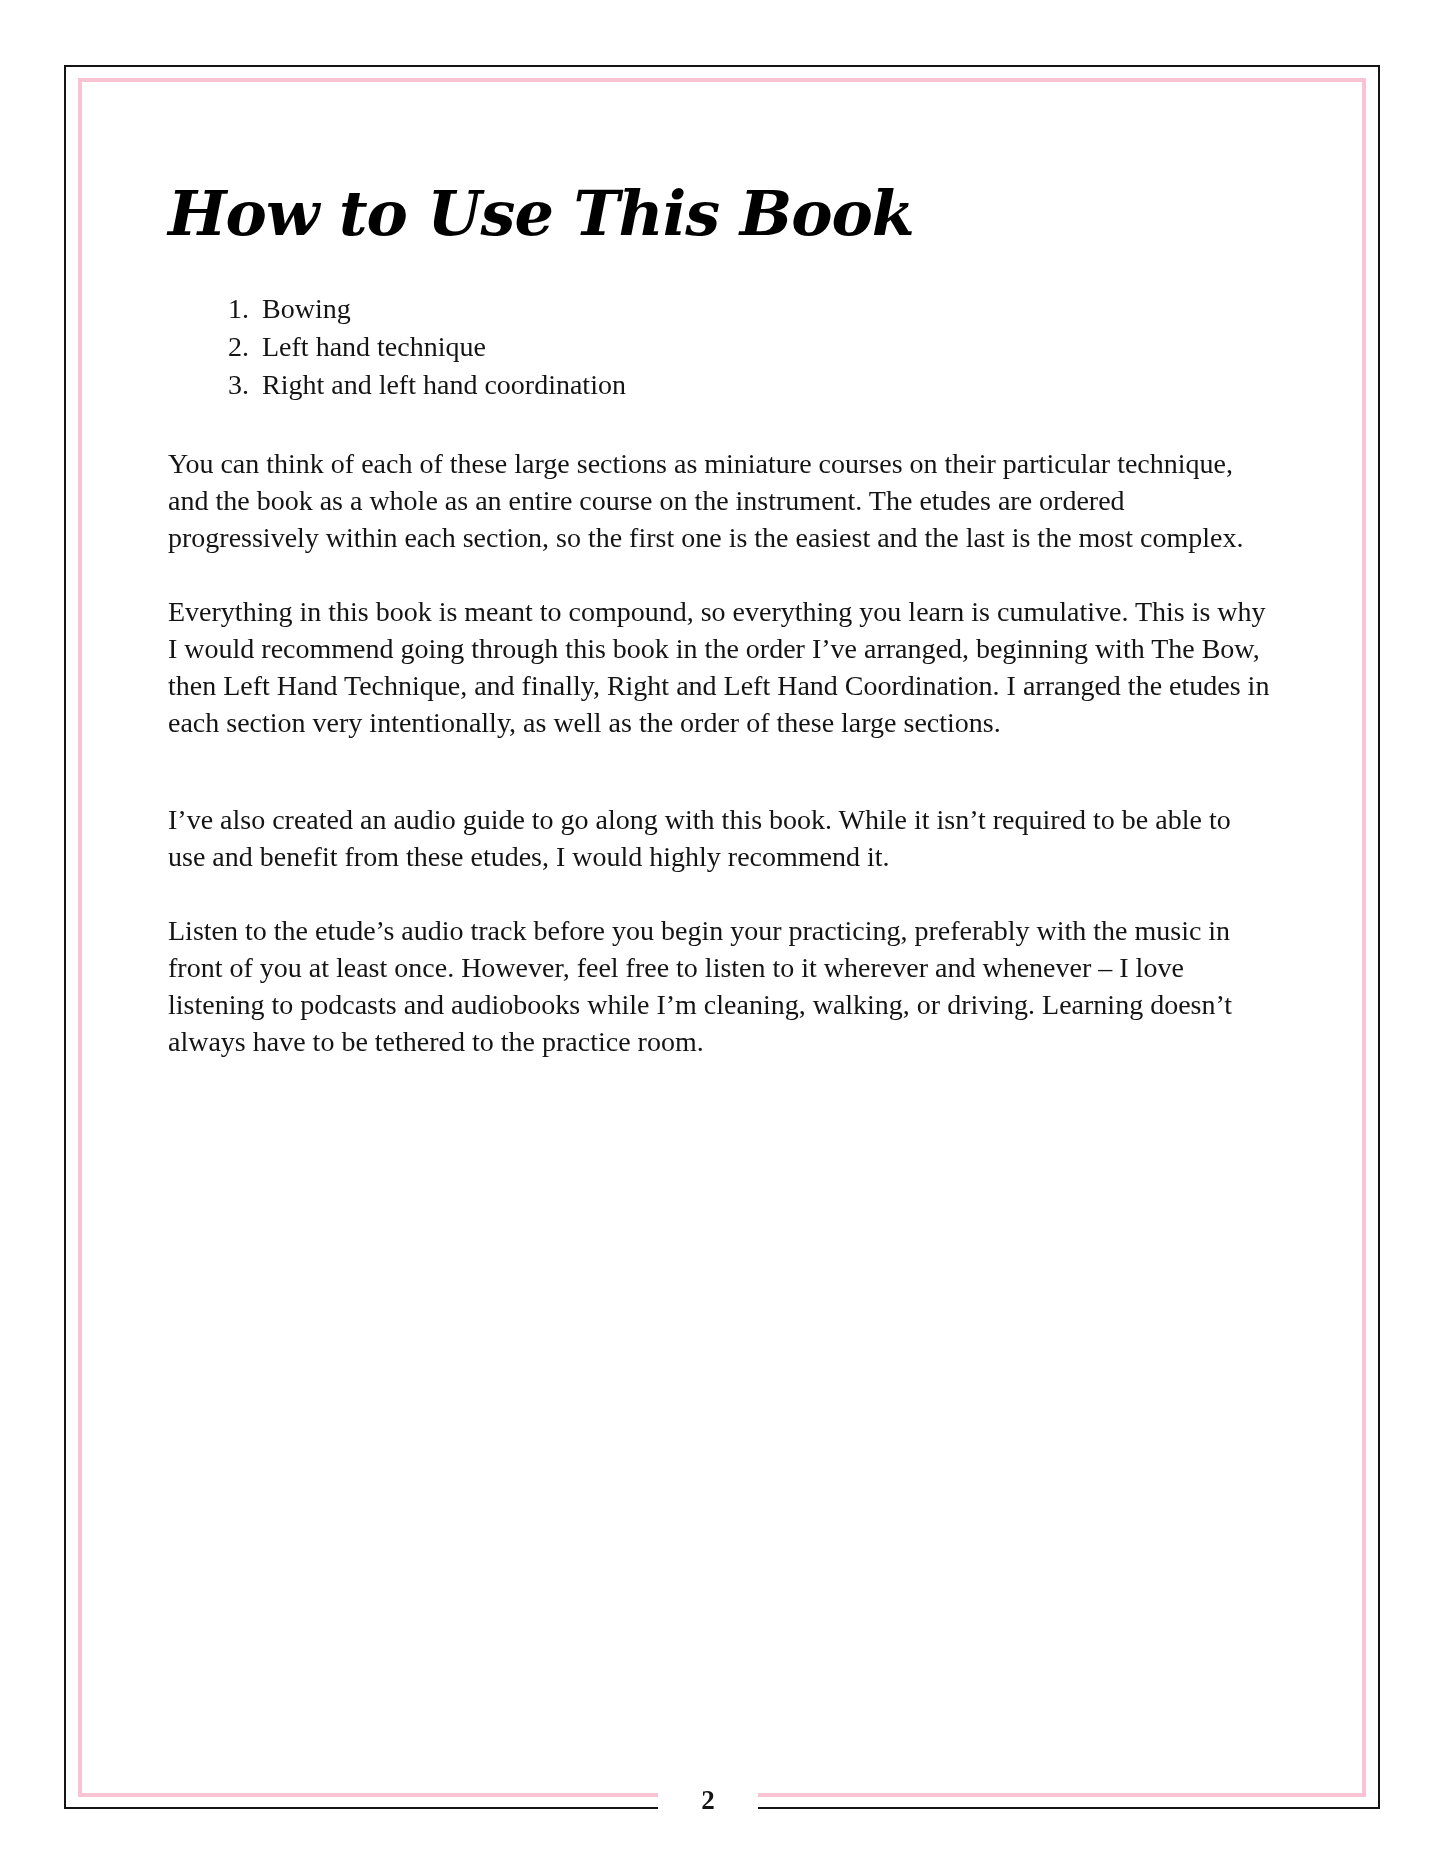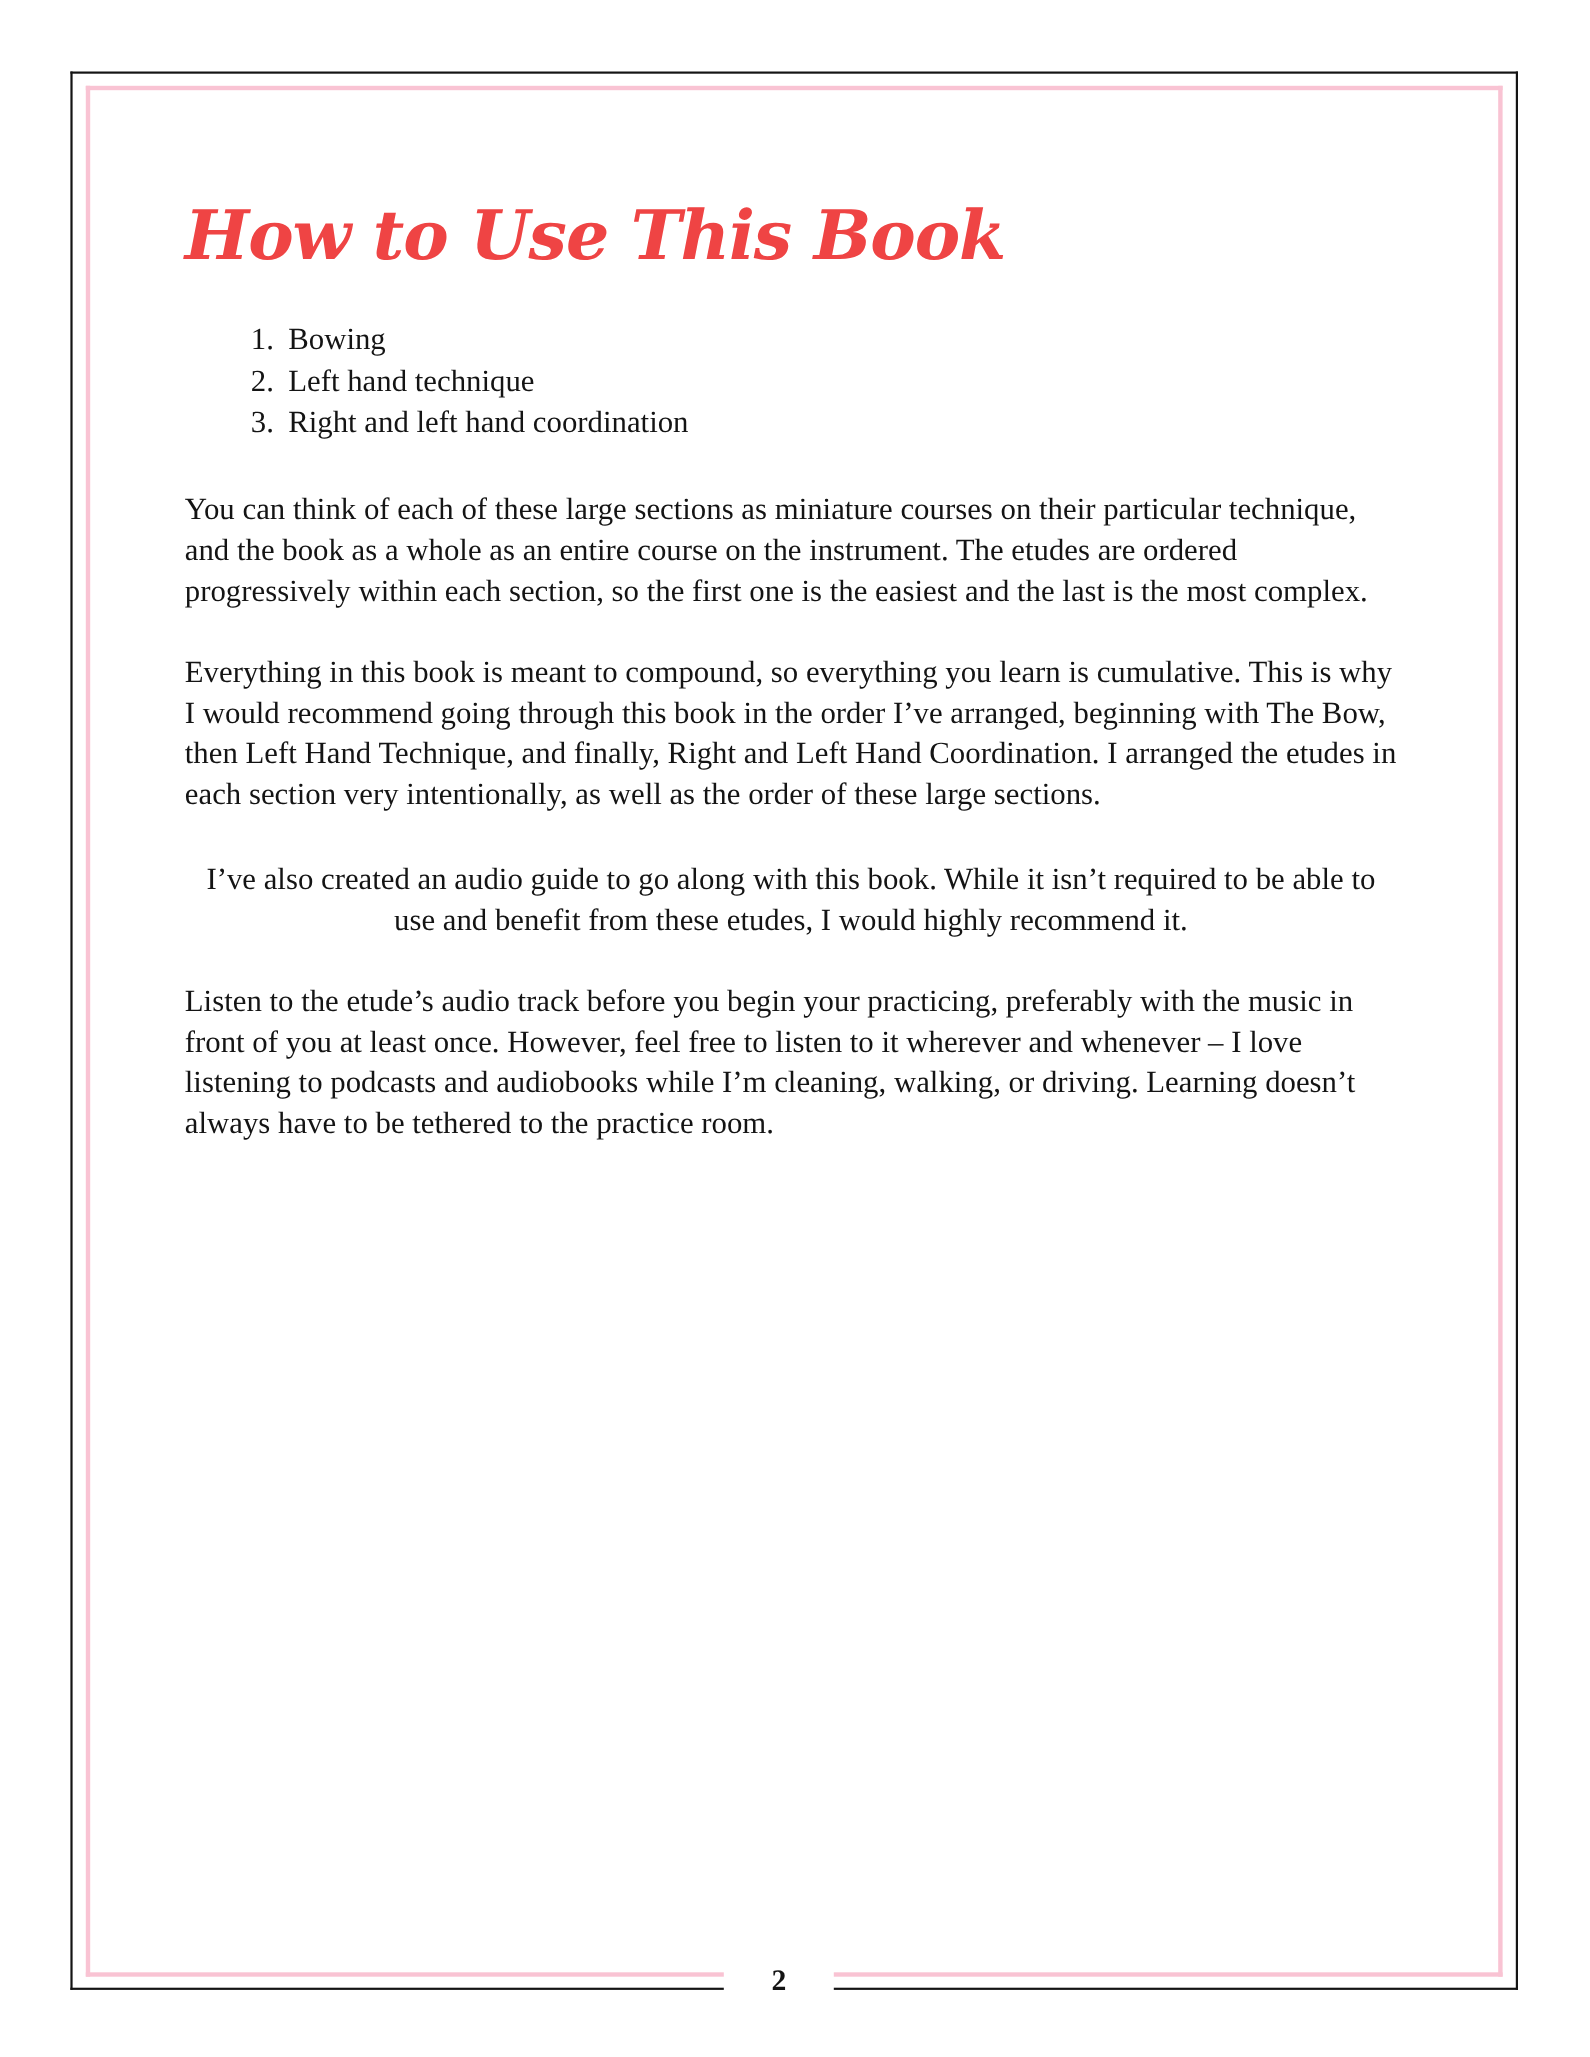--- a/index.html
+++ b/index.html
@@ -56,27 +56,27 @@
     line-height: 37px;
   }
   .script-title {
     font-family: "DejaVu Serif", serif;
     font-style: italic;
     font-weight: 700;
     font-size: 62px;
     line-height: 72px;
     letter-spacing: -1px;
     margin: 0;
-    color: #ef4444;
+    color: #000000;
   }
   .t1 { margin-top: 178px; }
   .t2 { margin-top: 120px; }
   .content p { margin: 37px 0 0 0; }
   .content p.mt26 { margin-top: 26px; }
-  .content p.mt40 { margin-top: 40px; text-align: center; }
+  .content p.mt40 { margin-top: 60px; }
   .content p.mt42 { margin-top: 41px; }
   .content ol {
     margin: 40px 0 0 0;
     padding: 0 0 0 88px;
   }
   .content ol li {
     margin: 0;
     padding-left: 6px;
     line-height: 38px;
   }

